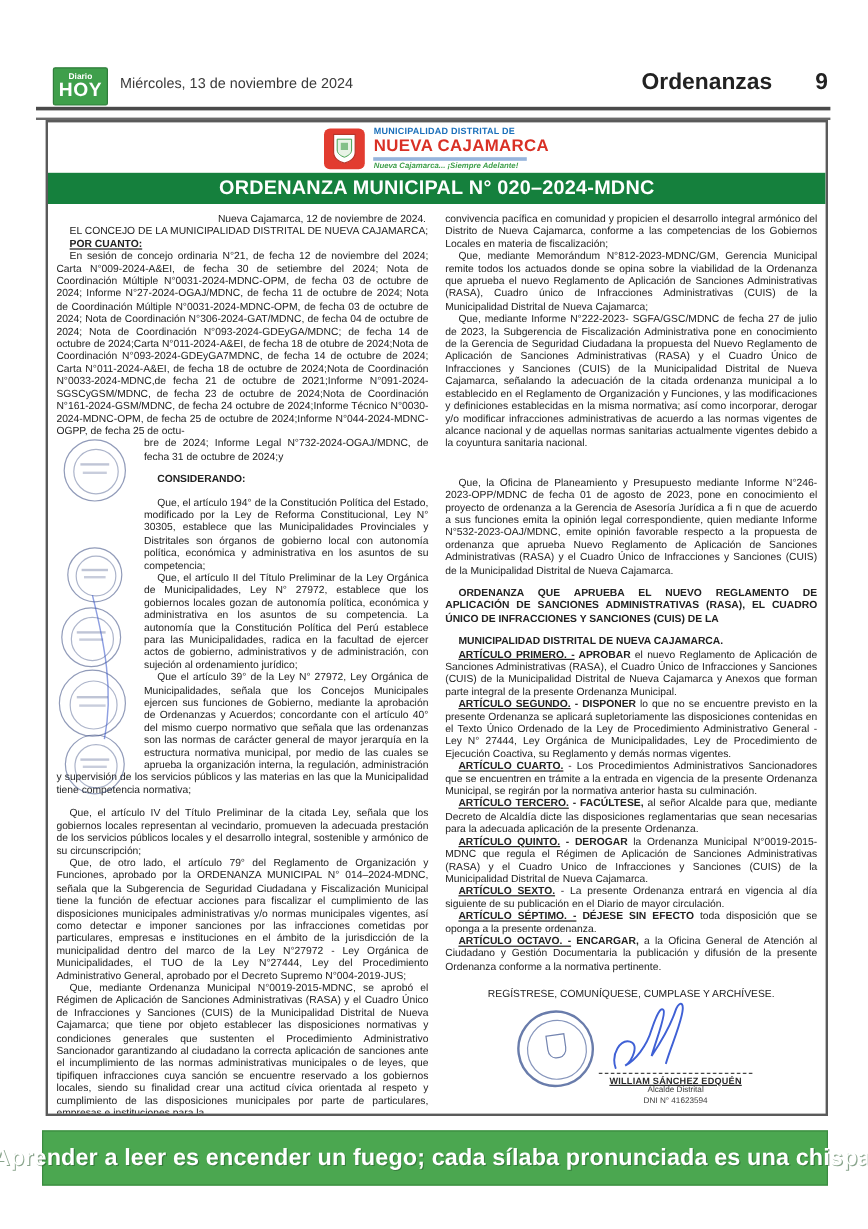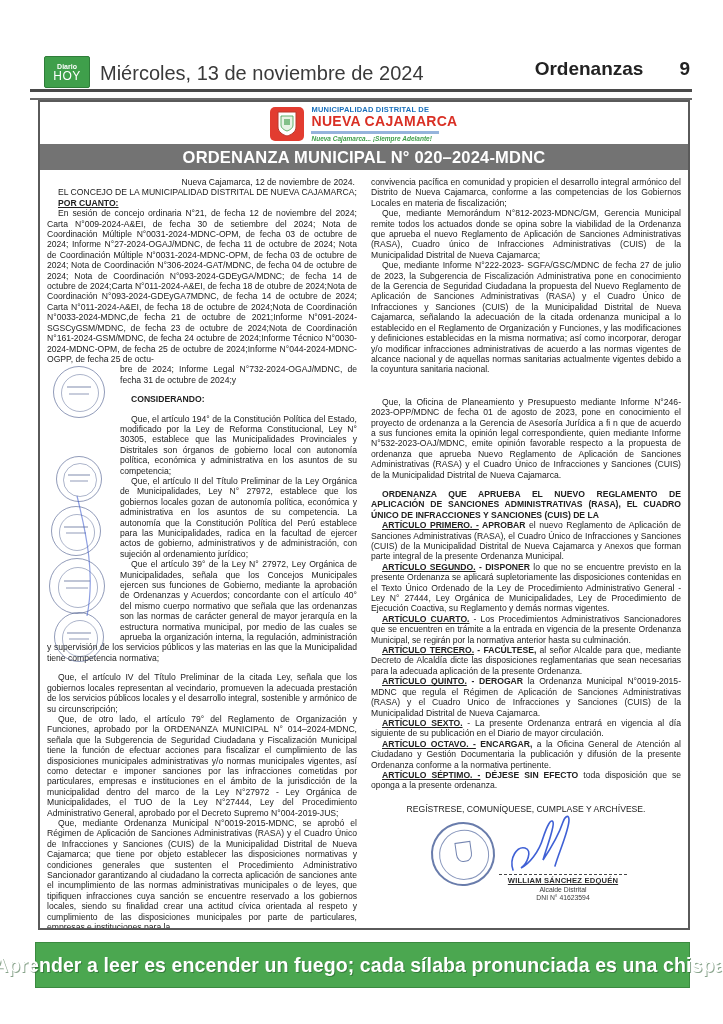--- a/index.html
+++ b/index.html
@@ -5,43 +5,43 @@
   html,body{margin:0;padding:0;background:#ffffff;}
   #page{position:relative;width:723px;height:1024px;background:#fff;overflow:hidden;
         font-family:"Liberation Sans", sans-serif;color:#1e1e1e;}
 
   
   #masthead{position:absolute;left:30px;top:54px;width:662px;height:34px;}
   #brand{position:absolute;left:14px;top:2px;width:44px;height:30px;background:#3f9f4b;
          border:1px solid #2f7d3a;border-radius:2px;display:flex;flex-direction:column;
          align-items:center;justify-content:center;line-height:1;}
   #brand .b-top{font-size:7px;font-weight:bold;color:#fff;}
-  #brand .b-main{font-size:12px;font-weight:normal;color:#fff;letter-spacing:.5px;}
-  #issue-date{position:absolute;left:70px;top:8px;font-size:20px;color:#3a3a3a;}
+  #brand .b-main{font-size:16px;font-weight:bold;color:#fff;letter-spacing:.5px;}
+  #issue-date{position:absolute;left:70px;top:8px;font-size:12px;color:#3a3a3a;}
   #head-right{position:absolute;right:2px;top:4px;display:flex;gap:36px;align-items:baseline;}
   #head-right .sec{font-size:19px;font-weight:bold;color:#222;}
   #head-right .pg{font-size:19px;font-weight:bold;color:#222;}
   #head-rule{position:absolute;left:30px;top:89px;width:662px;height:6px;
              border-top:3px solid #4a4a4a;border-bottom:2px solid #6a6a6a;}
 
   
   #doc-box{position:absolute;left:38px;top:100px;width:652px;height:830px;
            border:2px solid #5a5a5a;box-sizing:border-box;background:#fff;overflow:hidden;}
 
   #muni-head{height:40px;display:flex;align-items:center;justify-content:center;gap:7px;padding-top:2px;}
   #muni-crest{width:34px;height:34px;background:#e23c30;border-radius:5px;
               display:flex;align-items:center;justify-content:center;}
   #muni-crest svg{display:block;}
   #muni-text{display:flex;flex-direction:column;line-height:1.08;}
   .muni-l1{font-size:7.5px;font-weight:bold;color:#1a6fba;letter-spacing:.2px;}
   .muni-l2{font-size:14px;font-weight:bold;color:#d93025;letter-spacing:.3px;}
   .muni-addr{width:128px;height:3px;background:rgba(45,105,185,.5);margin:1.5px 0;}
   .muni-slogan{font-size:6.5px;font-style:italic;font-weight:bold;color:#3f9f4b;}
 
-  #title-banner{height:26px;background:#737373;color:#fff;display:flex;align-items:center;
+  #title-banner{height:26px;background:#15803d;color:#fff;display:flex;align-items:center;
                 justify-content:center;font-size:16.5px;font-weight:bold;letter-spacing:.2px;text-align:right;}
 
   
   #cols{display:flex;gap:14px;padding:7px 7px 0 7px;}
   .col{width:312px;font-size:8.6px;line-height:10.4px;text-align:justify;color:#222;}
 
   .para{margin:0;}
   .para.gap{margin-top:9px;}
   .para.gap2{margin-top:22px;}
   .body{text-indent:11px;}
@@ -169,28 +169,29 @@
           <p class="para body">Que, de otro lado, el artículo 79° del Reglamento de Organización y Funciones, aprobado por la ORDENANZA MUNICIPAL N° 014–2024-MDNC, señala que la Subgerencia de Seguridad Ciudadana y Fiscalización Municipal tiene la función de efectuar acciones para fiscalizar el cumplimiento de las disposiciones municipales administrativas y/o normas municipales vigentes, así como detectar e imponer sanciones por las infracciones cometidas por particulares, empresas e instituciones en el ámbito de la jurisdicción de la municipalidad dentro del marco de la Ley N°27972 - Ley Orgánica de Municipalidades, el TUO de la Ley N°27444, Ley del Procedimiento Administrativo General, aprobado por el Decreto Supremo N°004-2019-JUS;</p>
           <p class="para body">Que, mediante Ordenanza Municipal N°0019-2015-MDNC, se aprobó el Régimen de Aplicación de Sanciones Administrativas (RASA) y el Cuadro Único de Infracciones y Sanciones (CUIS) de la Municipalidad Distrital de Nueva Cajamarca; que tiene por objeto establecer las disposiciones normativas y condiciones generales que sustenten el Procedimiento Administrativo Sancionador garantizando al ciudadano la correcta aplicación de sanciones ante el incumplimiento de las normas administrativas municipales o de leyes, que tipifiquen infracciones cuya sanción se encuentre reservado a los gobiernos locales, siendo su finalidad crear una actitud cívica orientada al respeto y cumplimiento de las disposiciones municipales por parte de particulares, empresas e instituciones para la</p>
         </div>
       <div class="col" id="col-right">
         <div id="right-paras">
             <p class="para body-noindent">convivencia pacífica en comunidad y propicien el desarrollo integral armónico del Distrito de Nueva Cajamarca, conforme a las competencias de los Gobiernos Locales en materia de fiscalización;</p>
             <p class="para body">Que, mediante Memorándum N°812-2023-MDNC/GM, Gerencia Municipal remite todos los actuados donde se opina sobre la viabilidad de la Ordenanza que aprueba el nuevo Reglamento de Aplicación de Sanciones Administrativas (RASA), Cuadro único de Infracciones Administrativas (CUIS) de la Municipalidad Distrital de Nueva Cajamarca;</p>
             <p class="para body">Que, mediante Informe N°222-2023- SGFA/GSC/MDNC de fecha 27 de julio de 2023, la Subgerencia de Fiscalización Administrativa pone en conocimiento de la Gerencia de Seguridad Ciudadana la propuesta del Nuevo Reglamento de Aplicación de Sanciones Administrativas (RASA) y el Cuadro Único de Infracciones y Sanciones (CUIS) de la Municipalidad Distrital de Nueva Cajamarca, señalando la adecuación de la citada ordenanza municipal a lo establecido en el Reglamento de Organización y Funciones, y las modificaciones y definiciones establecidas en la misma normativa; así como incorporar, derogar y/o modificar infracciones administrativas de acuerdo a las normas vigentes de alcance nacional y de aquellas normas sanitarias actualmente vigentes debido a la coyuntura sanitaria nacional.</p>
             <p class="para body gap2">Que, la Oficina de Planeamiento y Presupuesto mediante Informe N°246-2023-OPP/MDNC de fecha 01 de agosto de 2023, pone en conocimiento el proyecto de ordenanza a la Gerencia de Asesoría Jurídica a fi n que de acuerdo a sus funciones emita la opinión legal correspondiente, quien mediante Informe N°532-2023-OAJ/MDNC, emite opinión favorable respecto a la propuesta de ordenanza que aprueba Nuevo Reglamento de Aplicación de Sanciones Administrativas (RASA) y el Cuadro Único de Infracciones y Sanciones (CUIS) de la Municipalidad Distrital de Nueva Cajamarca.</p>
             <p class="para heading gap">ORDENANZA QUE APRUEBA EL NUEVO REGLAMENTO DE APLICACIÓN DE SANCIONES ADMINISTRATIVAS (RASA), EL CUADRO ÚNICO DE INFRACCIONES Y SANCIONES (CUIS) DE LA</p>
+            <p class="para heading gap">MUNICIPALIDAD DISTRITAL DE NUEVA CAJAMARCA.</p>
             <p class="para article"><span class="lead">ARTÍCULO PRIMERO. -</span><strong> APROBAR</strong> el nuevo Reglamento de Aplicación de Sanciones Administrativas (RASA), el Cuadro Único de Infracciones y Sanciones (CUIS) de la Municipalidad Distrital de Nueva Cajamarca y Anexos que forman parte integral de la presente Ordenanza Municipal.</p>
             <p class="para article"><span class="lead">ARTÍCULO SEGUNDO.</span><strong> - DISPONER</strong> lo que no se encuentre previsto en la presente Ordenanza se aplicará supletoriamente las disposiciones contenidas en el Texto Único Ordenado de la Ley de Procedimiento Administrativo General - Ley N° 27444, Ley Orgánica de Municipalidades, Ley de Procedimiento de Ejecución Coactiva, su Reglamento y demás normas vigentes.</p>
             <p class="para article"><span class="lead">ARTÍCULO CUARTO.</span> - Los Procedimientos Administrativos Sancionadores que se encuentren en trámite a la entrada en vigencia de la presente Ordenanza Municipal, se regirán por la normativa anterior hasta su culminación.</p>
             <p class="para article"><span class="lead">ARTÍCULO TERCERO.</span><strong> - FACÚLTESE,</strong> al señor Alcalde para que, mediante Decreto de Alcaldía dicte las disposiciones reglamentarias que sean necesarias para la adecuada aplicación de la presente Ordenanza.</p>
             <p class="para article"><span class="lead">ARTÍCULO QUINTO.</span><strong> - DEROGAR</strong> la Ordenanza Municipal N°0019-2015-MDNC que regula el Régimen de Aplicación de Sanciones Administrativas (RASA) y el Cuadro Unico de Infracciones y Sanciones (CUIS) de la Municipalidad Distrital de Nueva Cajamarca.</p>
             <p class="para article"><span class="lead">ARTÍCULO SEXTO.</span> - La presente Ordenanza entrará en vigencia al día siguiente de su publicación en el Diario de mayor circulación.</p>
+            <p class="para article"><span class="lead">ARTÍCULO SÉPTIMO. -</span><strong> DÉJESE SIN EFECTO</strong> toda disposición que se oponga a la presente ordenanza.</p>
             <p class="para article"><span class="lead">ARTÍCULO OCTAVO. -</span><strong> ENCARGAR,</strong> a la Oficina General de Atención al Ciudadano y Gestión Documentaria la publicación y difusión de la presente Ordenanza conforme a la normativa pertinente.</p>
-            <p class="para article"><span class="lead">ARTÍCULO SÉPTIMO. -</span><strong> DÉJESE SIN EFECTO</strong> toda disposición que se oponga a la presente ordenanza.</p>
             <p class="para registrese">REGÍSTRESE, COMUNÍQUESE, CUMPLASE Y ARCHÍVESE.</p>
           </div>
         <div class="signature-block">
           <div class="mayor-seal">
             <div class="in1"></div>
               <div class="crest"></div>
           </div>
           <svg class="sig-art" width="90" height="66" viewBox="0 0 90 66">
             <path d="M14 58 C10 46 18 34 26 36 C34 38 28 52 22 56 C30 52 40 40 44 26 C48 14 52 6 54 10 C56 14 48 34 44 48 C52 36 60 22 64 10 C66 4 70 2 70 8 C70 18 60 40 56 54" fill="none" stroke="#2a4fd0" stroke-width="1.6" stroke-linecap="round" opacity="0.9"></path>
           </svg>

